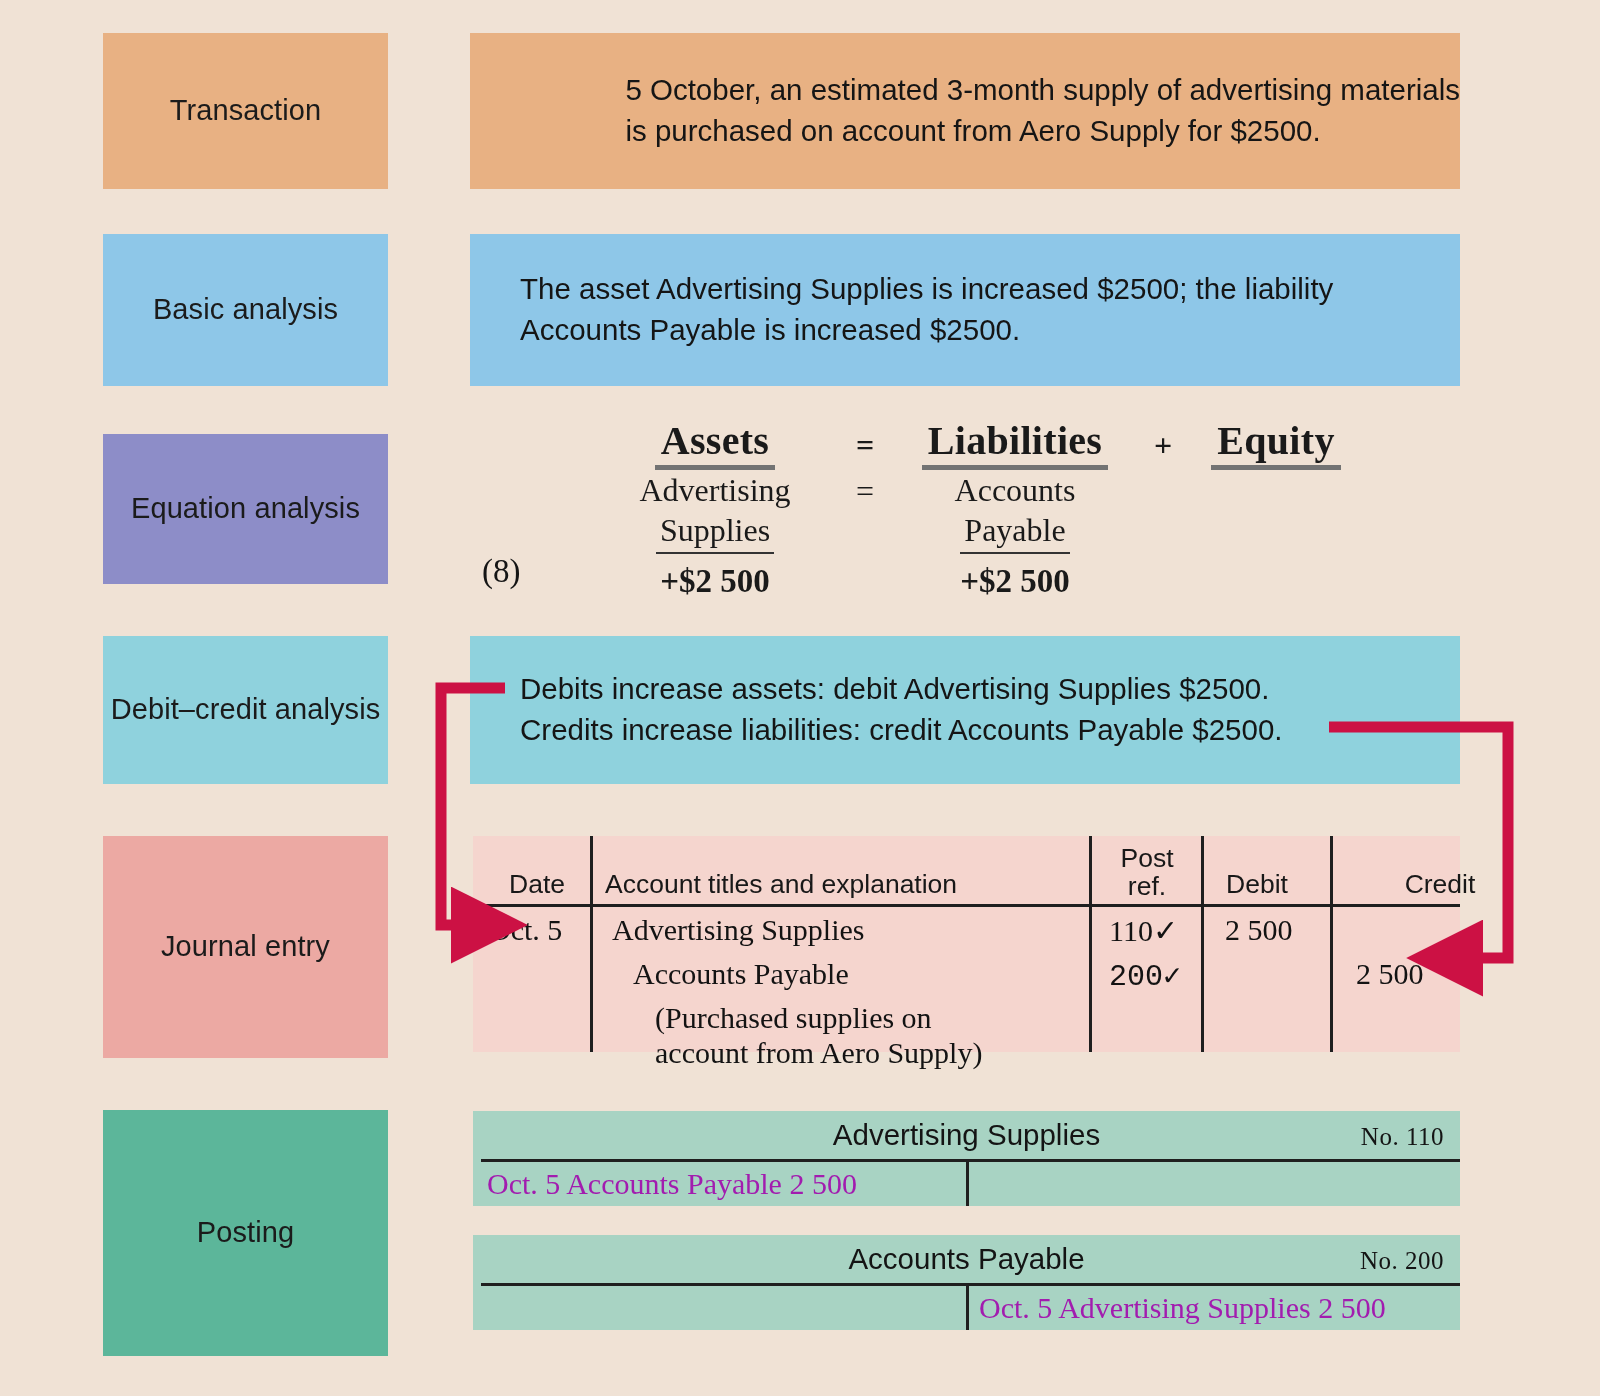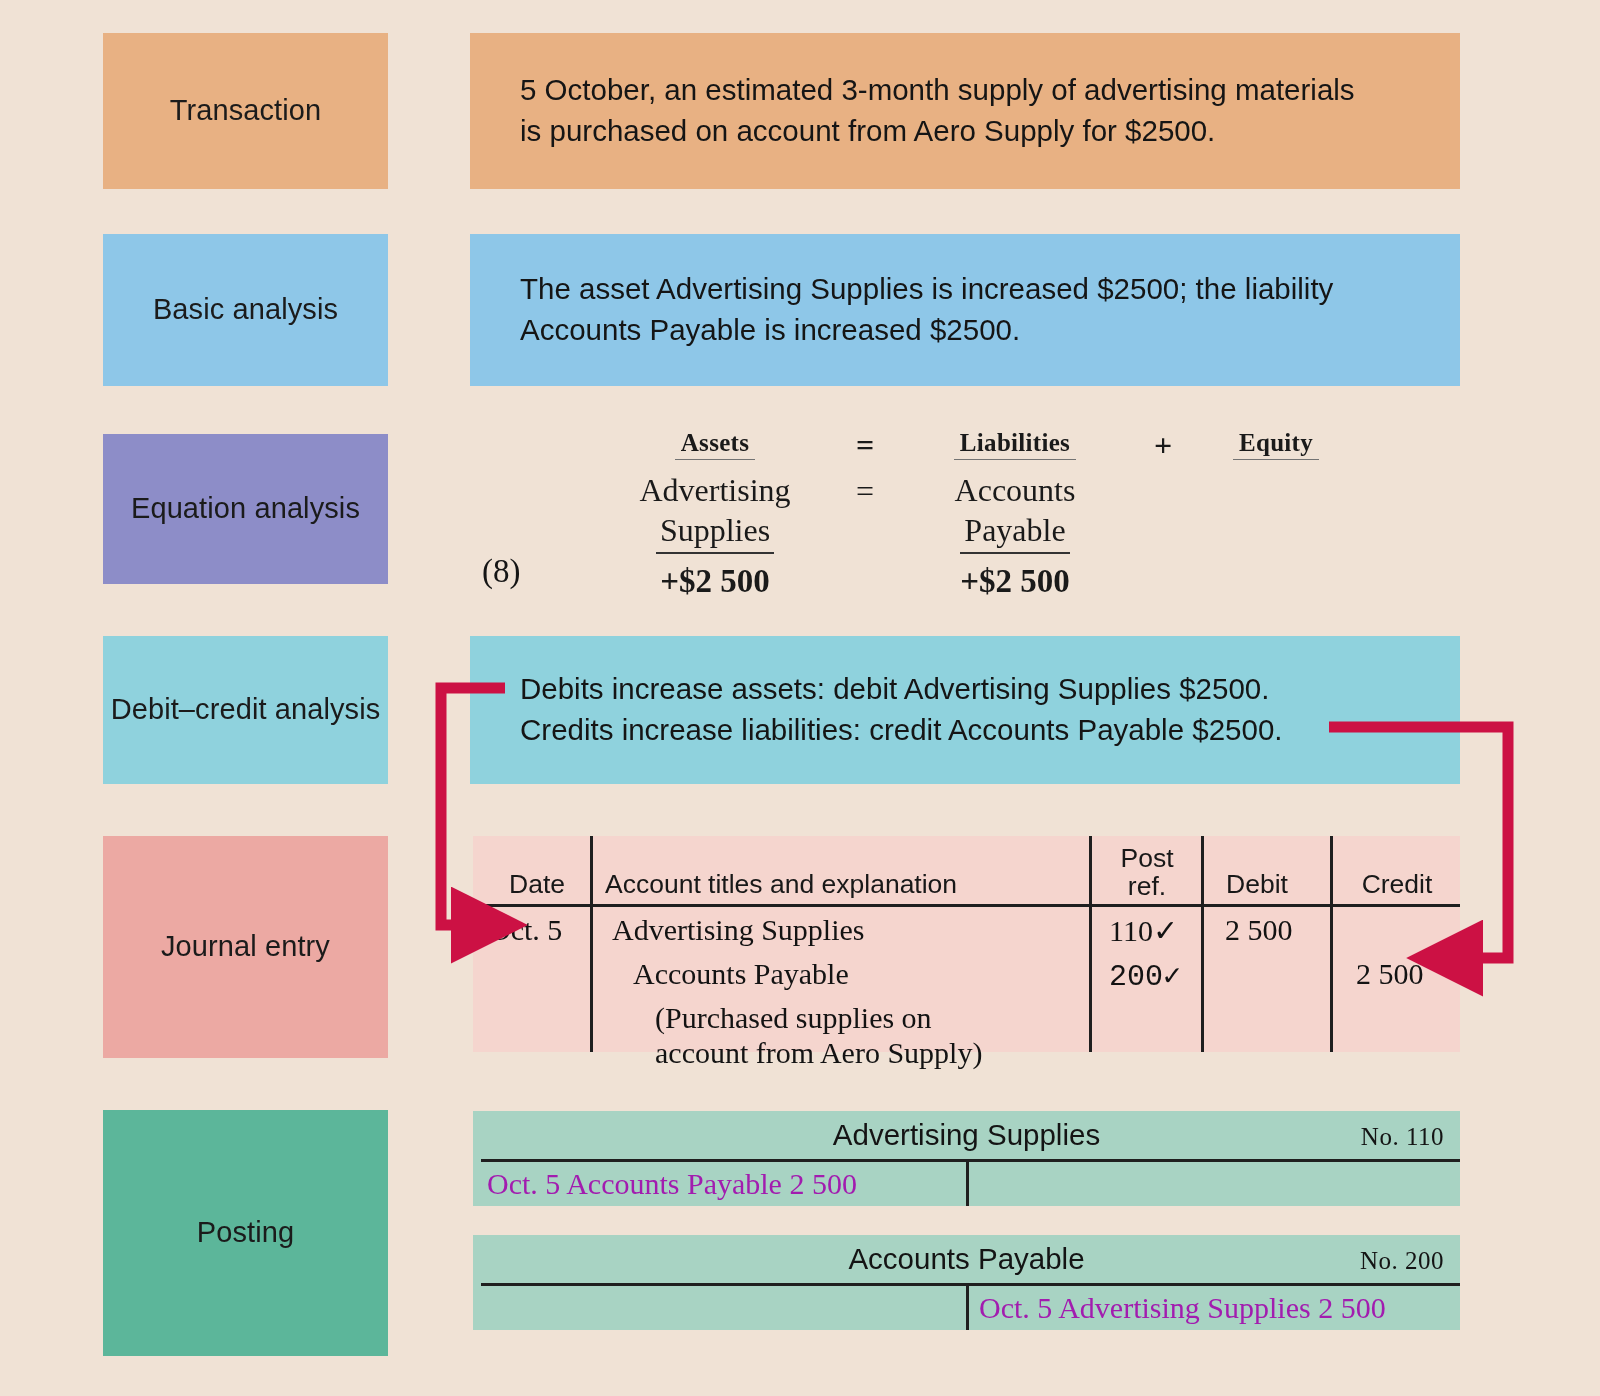--- a/index.html
+++ b/index.html
@@ -68,23 +68,23 @@
     left: 120px;
     top: 0;
     display: grid;
     grid-template-columns: 250px 50px 250px 46px 180px;
     grid-template-rows: 50px 42px 44px 50px;
     align-items: center;
     justify-items: center;
   }
   .eq-head {
     font-weight: bold;
-    font-size: 25px;
+    font-size: 40px;
     letter-spacing: .3px;
-    border-bottom: 1px solid #737373;
+    border-bottom: 5px solid #737373;
     padding: 0 6px 4px 6px;
     line-height: 1;
   }
   .eq-op { font-weight: bold; font-size: 32px; }
   .eq-op.light { font-weight: normal; font-size: 32px; }
   .eq-sub {
     font-size: 32px;
     line-height: 1.05;
     padding: 0 4px;
   }
@@ -175,21 +175,21 @@
   }
 </style>
 </head>
 <body>
 
 <div class="stage">
 
   <div class="abs label-cell" style="left:103px; top:33px; width:285px; height:156px; background:#e8b183;">
     <span>Transaction</span>
   </div>
-  <div class="abs panel" style="left:470px; top:33px; width:990px; height:156px; background:#e8b183;">
+  <div class="abs panel" style="left:470px; top:33px; width:990px; height:156px; background:#e8b183;justify-content:flex-end;">
     <div>
       <span class="ln">5 October, an estimated 3-month supply of advertising materials</span>
       <span class="ln">is purchased on account from Aero Supply for $2500.</span>
     </div>
   </div>
 
   <div class="abs label-cell" style="left:103px; top:234px; width:285px; height:152px; background:#8ec7e8;">
     <div>
       <span class="ln">Basic</span>
       <span class="ln">analysis</span>
@@ -266,21 +266,21 @@
     <div class="j-line-v" style="left:728px;  top:0;  height:216px;"></div>
     <div class="j-line-v" style="left:857px;  top:0;  height:216px;"></div>
 
     <div class="j-line-h" style="left:0; top:68px; width:987px;"></div>
 
     <div class="j-head" style="left:14px; top:34px; width:100px;">Date</div>
     <div class="j-head" style="left:132px; top:34px; width:480px; text-align:left;">Account titles and explanation</div>
     <div class="j-head" style="left:620px; top:8px; width:108px;">Post</div>
     <div class="j-head" style="left:620px; top:36px; width:108px;">ref.</div>
     <div class="j-head" style="left:732px; top:34px; width:104px;">Debit</div>
-    <div class="j-head" style="left:861px; top:34px; width:126px;">Credit</div>
+    <div class="j-head" style="left:861px; top:34px; width:126px;padding-left:43px;">Credit</div>
 
     <div class="j-cell" style="left:16px; top:77px;">Oct.  5</div>
     <div class="j-cell" style="left:139px; top:77px;">Advertising Supplies</div>
     <div class="j-cell" style="left:160px; top:121px;">Accounts Payable</div>
     <div class="j-cell" style="left:182px; top:200px;">account from Aero Supply)</div>
     <div class="j-cell" style="left:182px; top:165px;">(Purchased supplies on</div>
 
     <div class="j-cell" style="left:636px; top:77px;">110✓</div>
     <div class="j-cell" style="left:636px; top:121px;font-family:Liberation Mono, monospace;">200✓</div>
 

